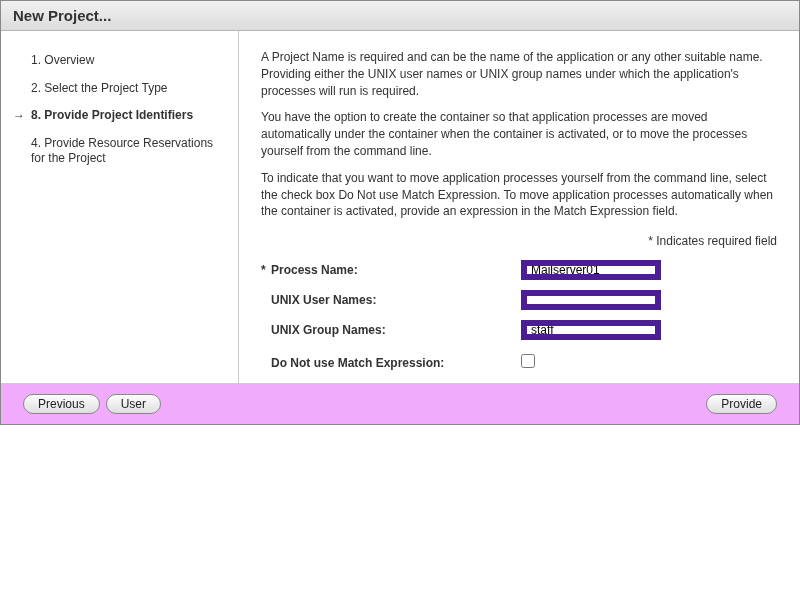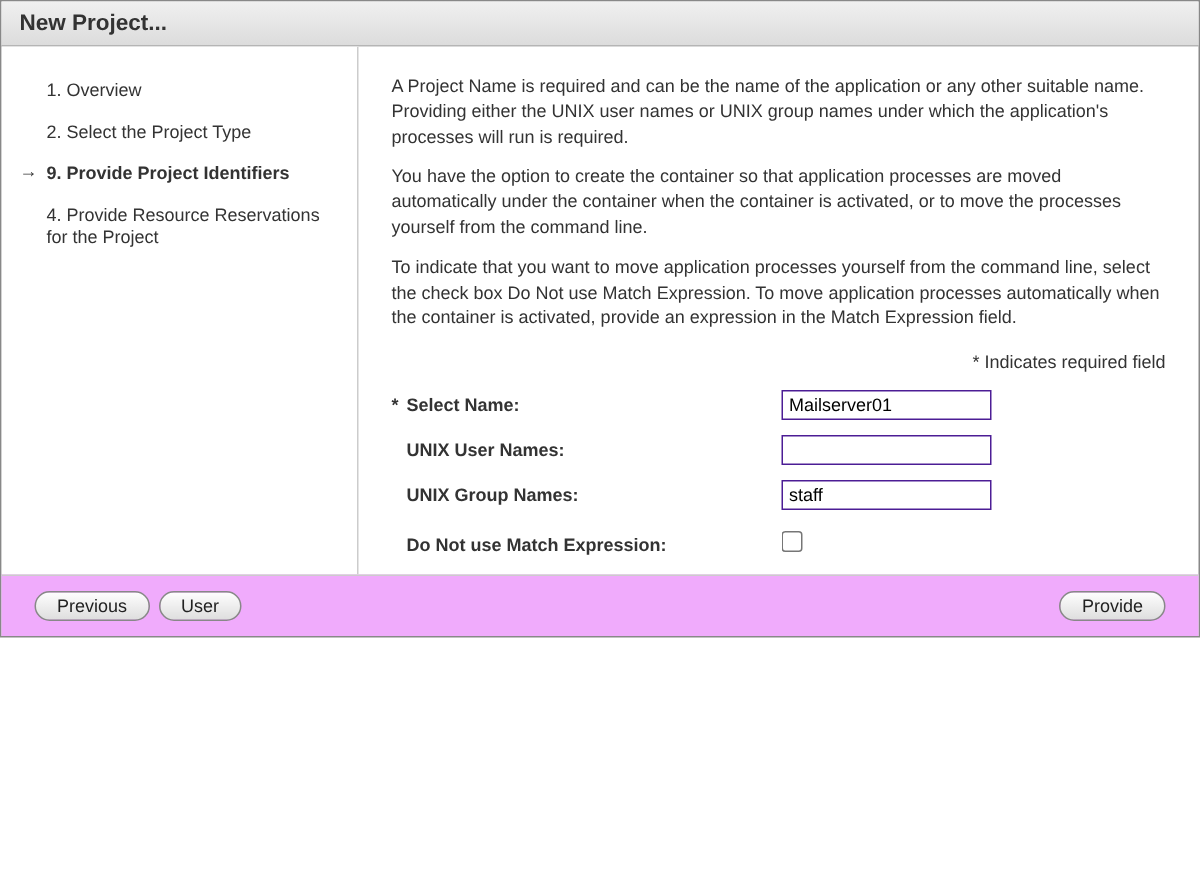--- a/index.html
+++ b/index.html
@@ -138,21 +138,21 @@
     width: 10px;
     display: inline-block;
     text-align: left;
   }
   .form-input {
     width: 140px;
   }
   .form-input input[type="text"] {
     width: 140px;
     height: 20px;
-    border: 1px solid #4c1d95;
+    border: 6px solid #4c1d95;
     padding: 1px 4px;
     font-size: 12px;
     font-family: inherit;
     background: #fff;
   }
   .form-input input[type="checkbox"] {
     width: 14px; height: 14px;
     margin: 0;
   }
   .footer {
@@ -181,41 +181,41 @@
 
   <div class="titlebar">New Project...</div>
 
 
   <div class="body">
 
     <div class="sidebar">
       <ol>
         <li><span>1.  Overview</span></li>
         <li><span>2.  Select the Project Type</span></li>
-        <li class="current"><span>9.  Provide Project Identifiers</span></li>
+        <li class="current"><span>8.  Provide Project Identifiers</span></li>
         <li><span>4.  Provide Resource Reservations for the Project</span></li>
       </ol>
     </div>
 
     <div class="main">
 
       <div class="desc">
         <p>A Project Name is required and can be the name of the application or any other suitable name. Providing either the UNIX user names or UNIX group names under which the application's processes will run is required.</p>
         <p>You have the option to create the container so that application processes are moved automatically under the container when the container is activated, or to move the processes yourself from the command line.</p>
         <p>To indicate that you want to move application processes yourself from the command line, select the check box Do Not use Match Expression. To move application processes automatically when the container is activated, provide an expression in the Match Expression field.</p>
       </div>
 
       <div class="req-note">* Indicates required field</div>
 
       <div class="form">
 
         <div class="form-row">
           <div class="form-label">
               <span class="ast">*</span>
-              <span>Select Name:</span>
+              <span>Process Name:</span>
             </div>
           <div class="form-input"><input type="text" value="Mailserver01" style=""></div>
         </div>
 
         <div class="form-row">
           <div class="form-label">
               <span class="ast"></span>
               <span>UNIX User Names:</span>
             </div>
           <div class="form-input"><input type="text" value="" style=""></div>

